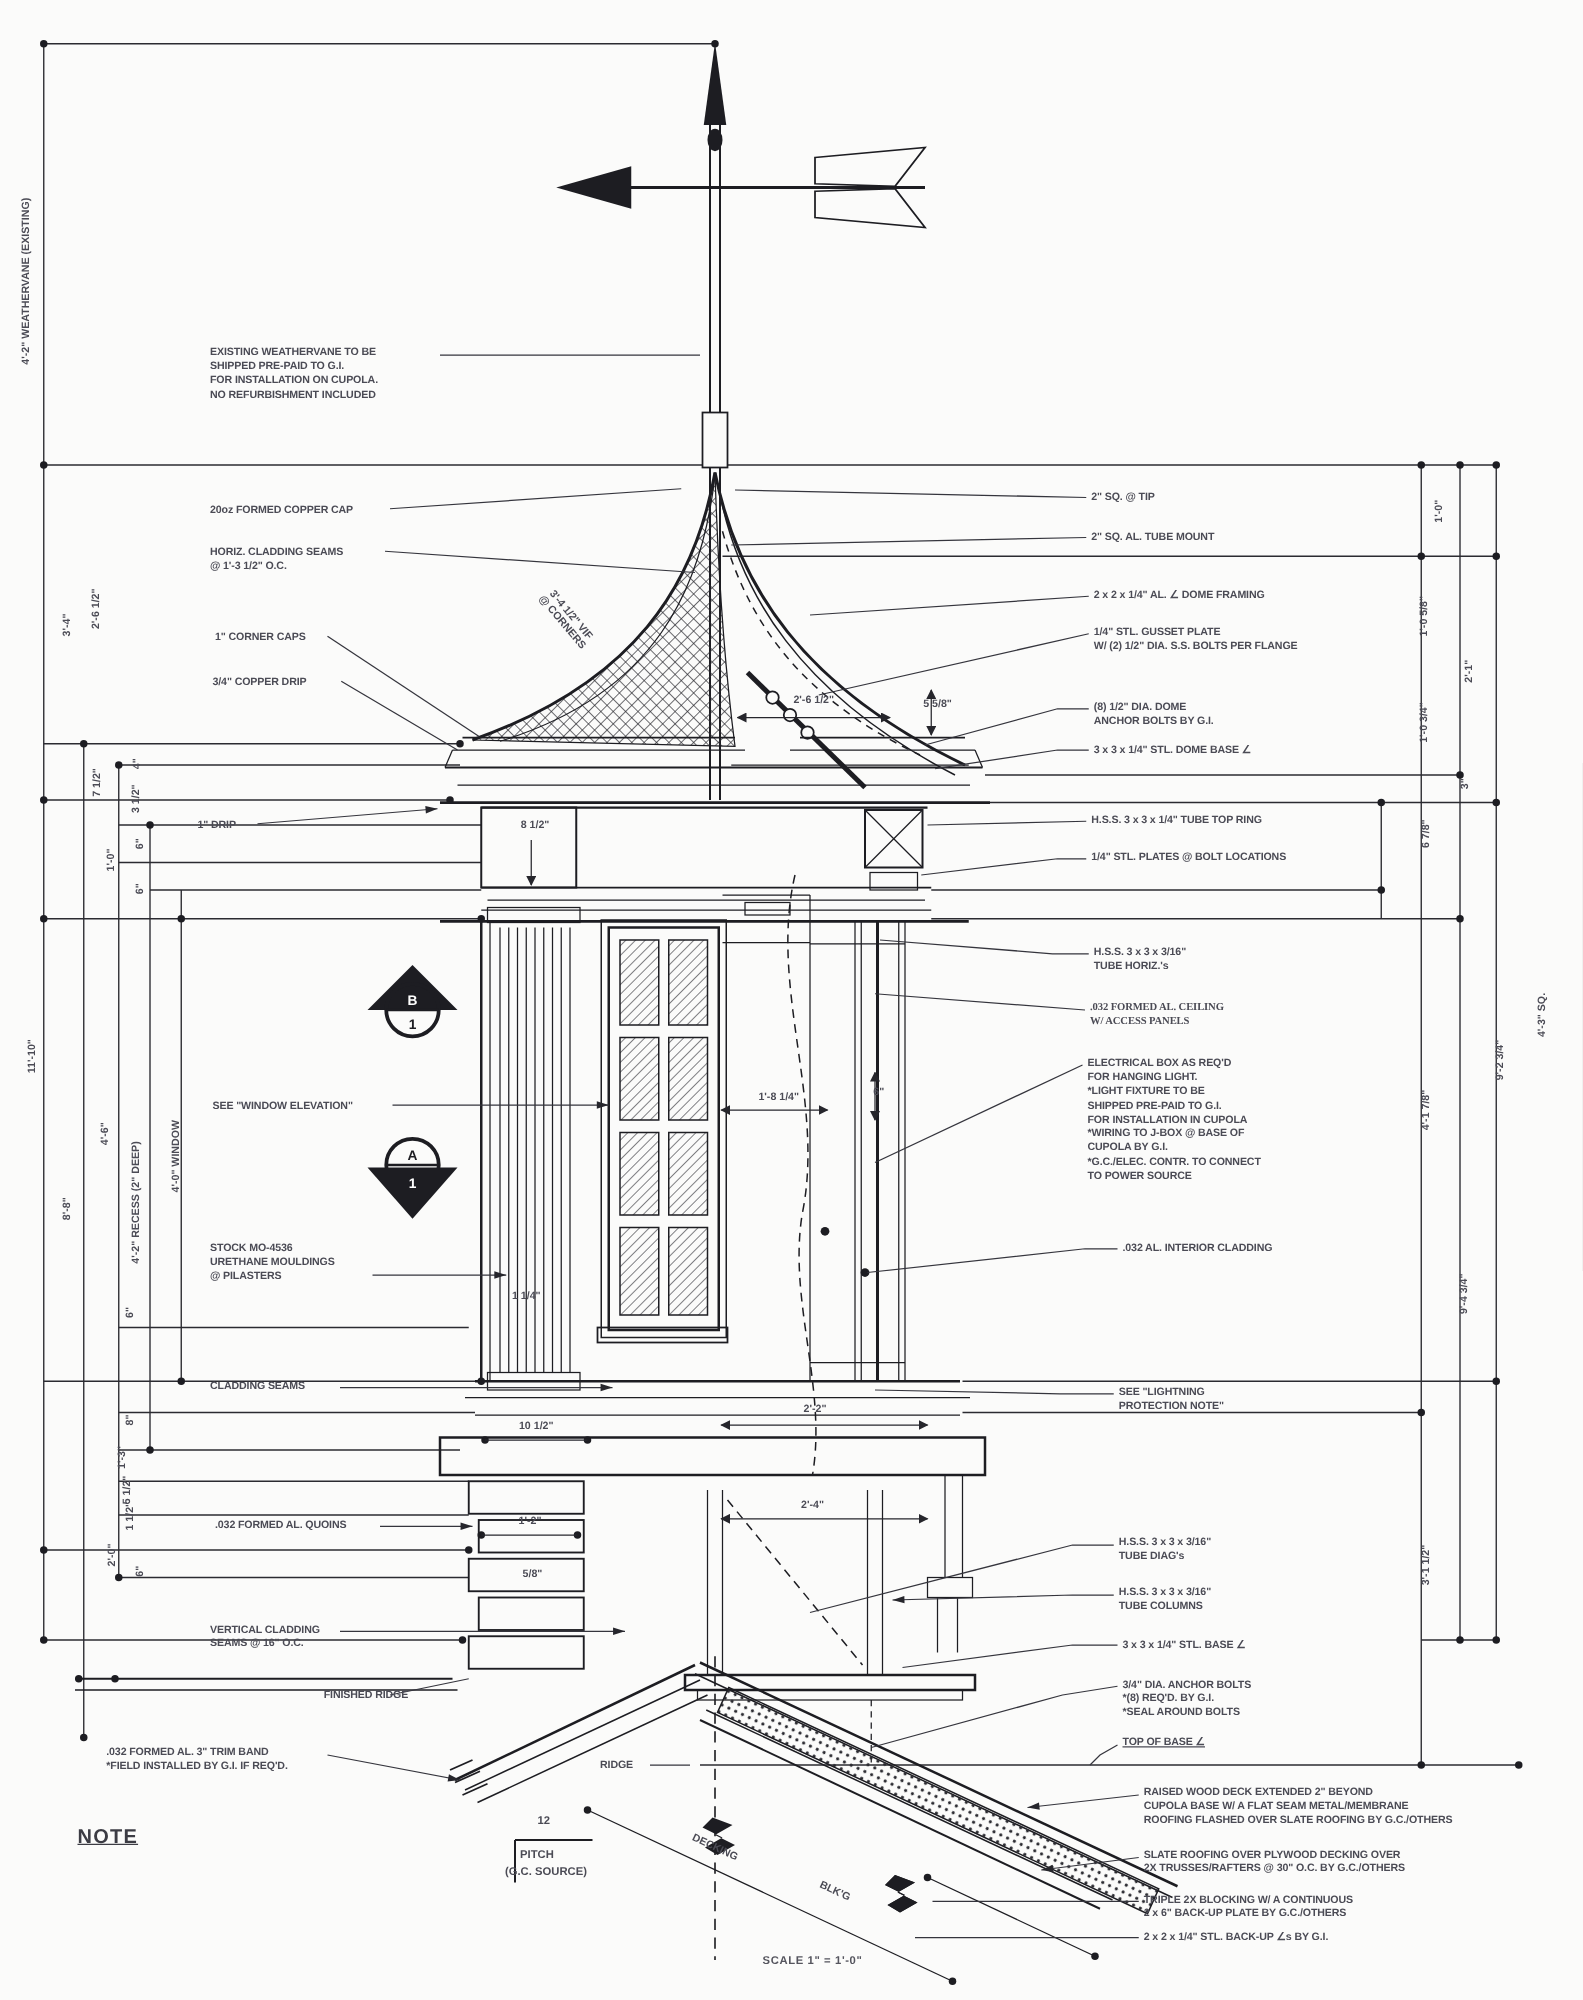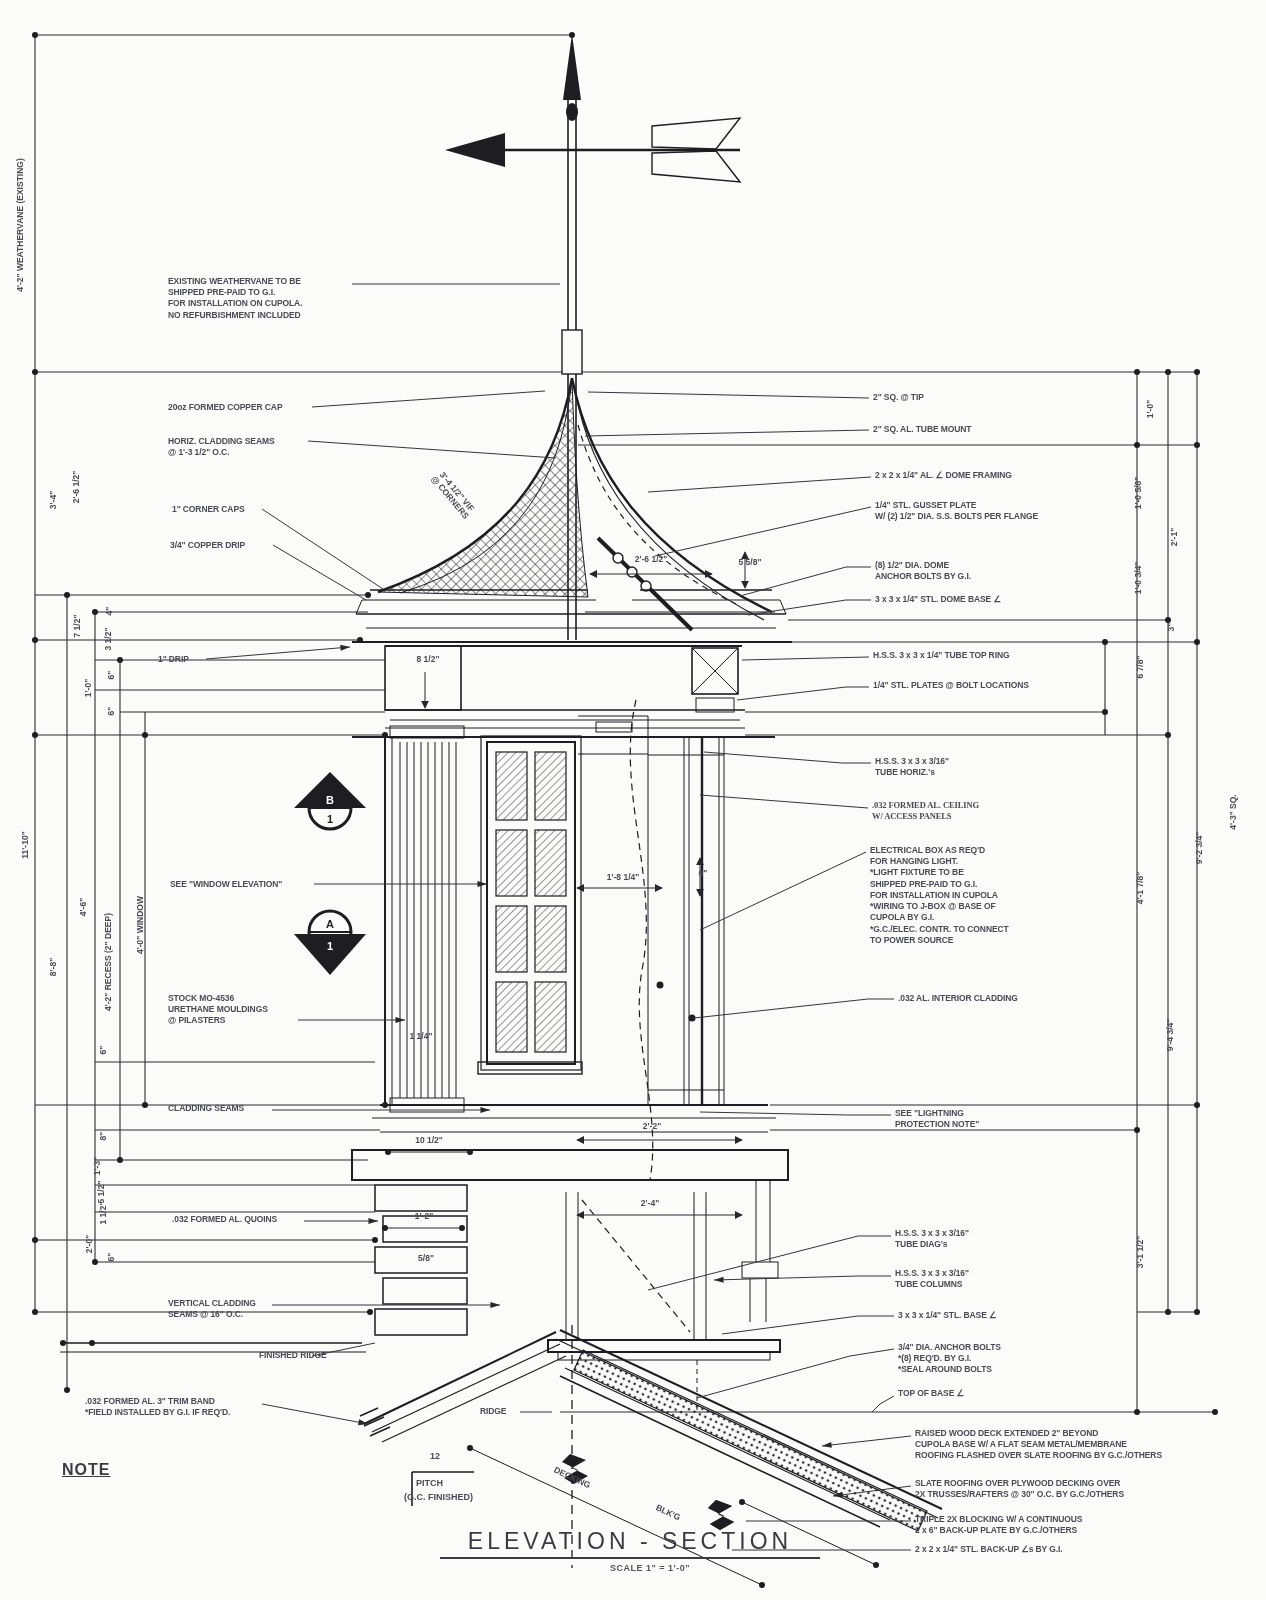--- a/index.html
+++ b/index.html
@@ -402,21 +402,21 @@
       <div class="callout" style="left: 895px; top: 1108px;">SEE "LIGHTNING
 PROTECTION NOTE"</div>
       <div class="callout" style="left: 895px; top: 1228px;">H.S.S. 3 x 3 x 3/16"
 TUBE DIAG's</div>
       <div class="callout" style="left: 895px; top: 1268px;">H.S.S. 3 x 3 x 3/16"
 TUBE COLUMNS</div>
       <div class="callout" style="left: 898px; top: 1310px;">3 x 3 x 1/4" STL. BASE ∠</div>
       <div class="callout" style="left: 898px; top: 1342px;">3/4" DIA. ANCHOR BOLTS
 *(8) REQ'D. BY G.I.
 *SEAL AROUND BOLTS</div>
-      <div class="callout" style="left: 898px; top: 1388px;">TOP OF BASE ∠</div>
+      <div class="callout" style="left: 898px; top: 1388px; text-decoration: underline;">TOP OF BASE ∠</div>
       <div class="callout" style="left: 915px; top: 1428px;">RAISED WOOD DECK EXTENDED 2" BEYOND
 CUPOLA BASE W/ A FLAT SEAM METAL/MEMBRANE
 ROOFING FLASHED OVER SLATE ROOFING BY G.C./OTHERS</div>
       <div class="callout" style="left: 915px; top: 1478px;">SLATE ROOFING OVER PLYWOOD DECKING OVER
 2X TRUSSES/RAFTERS @ 30" O.C. BY G.C./OTHERS</div>
       <div class="callout" style="left: 915px; top: 1514px;">TRIPLE 2X BLOCKING W/ A CONTINUOUS
 2 x 6" BACK-UP PLATE BY G.C./OTHERS</div>
       <div class="callout" style="left: 915px; top: 1544px;">2 x 2 x 1/4" STL. BACK-UP ∠s BY G.I.</div>
       <div class="dim" style="left: 21px; top: 225px; transform: translate(-50%, -50%) rotate(-90deg);">4'-2" WEATHERVANE (EXISTING)</div>
       <div class="dim" style="left: 54px; top: 500px; transform: translate(-50%, -50%) rotate(-90deg);">3'-4"</div>
@@ -462,20 +462,19 @@
       <div class="dim" style="left: 426px; top: 1259px; transform: translate(-50%, -50%) rotate(0deg);">5/8"</div>
       <div class="dim" style="left: 650px; top: 1204px; transform: translate(-50%, -50%) rotate(0deg);">2'-4"</div>
       <div class="dim" style="left: 453px; top: 495px; transform: translate(-50%, -50%) rotate(50deg);">3'-4 1/2" VIF
 @ CORNERS</div>
       <div class="dim" style="left: 572px; top: 1478px; transform: translate(-50%, -50%) rotate(25deg);">DECKING</div>
       <div class="dim" style="left: 668px; top: 1513px; transform: translate(-50%, -50%) rotate(25deg);">BLK'G</div>
     </div>
 
 <div class="note-head" style="left:62px;top:1462px;">NOTE</div>
 
-<div class="title-main">ELEVATION - SECTION</div>
 <div class="title-scale">SCALE 1" = 1'-0"</div>
 
 <div class="pitch-num" style="left:430px;top:1452px;">12</div>
 <div class="pitch-line" style="left:416px;top:1478px;">PITCH</div>
-<div class="pitch-line" style="left:404px;top:1492px;">(G.C. FINISHED)</div>
+<div class="pitch-line" style="left:404px;top:1492px;">(G.C. SOURCE)</div>
 
 </div>
 
 </body></html>

